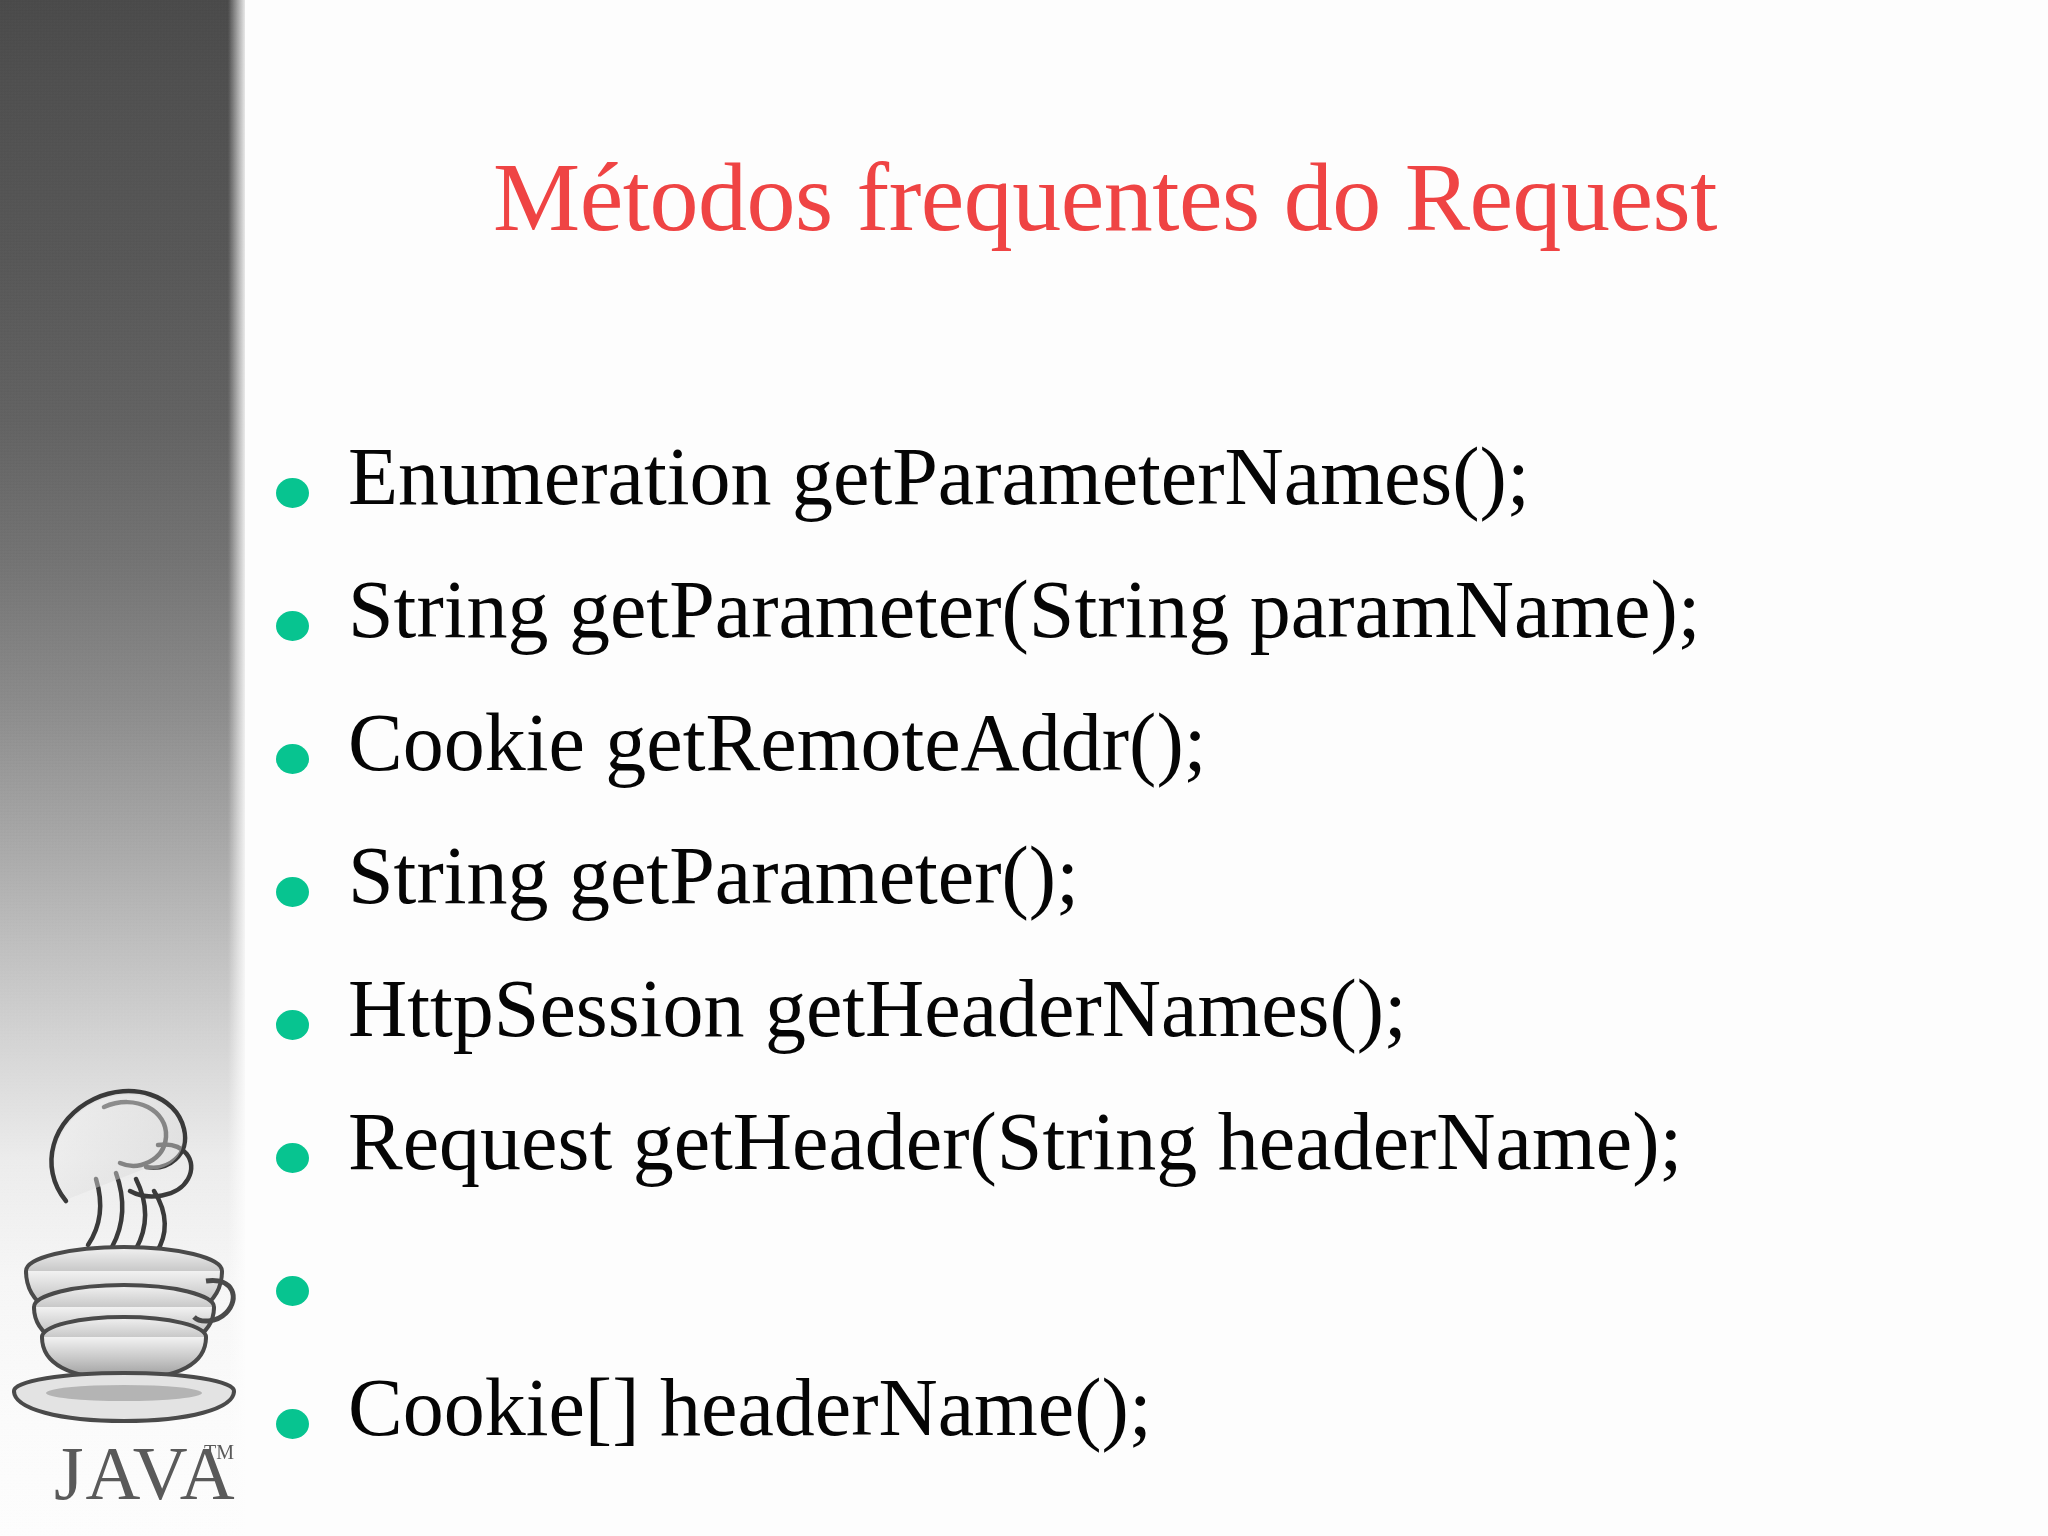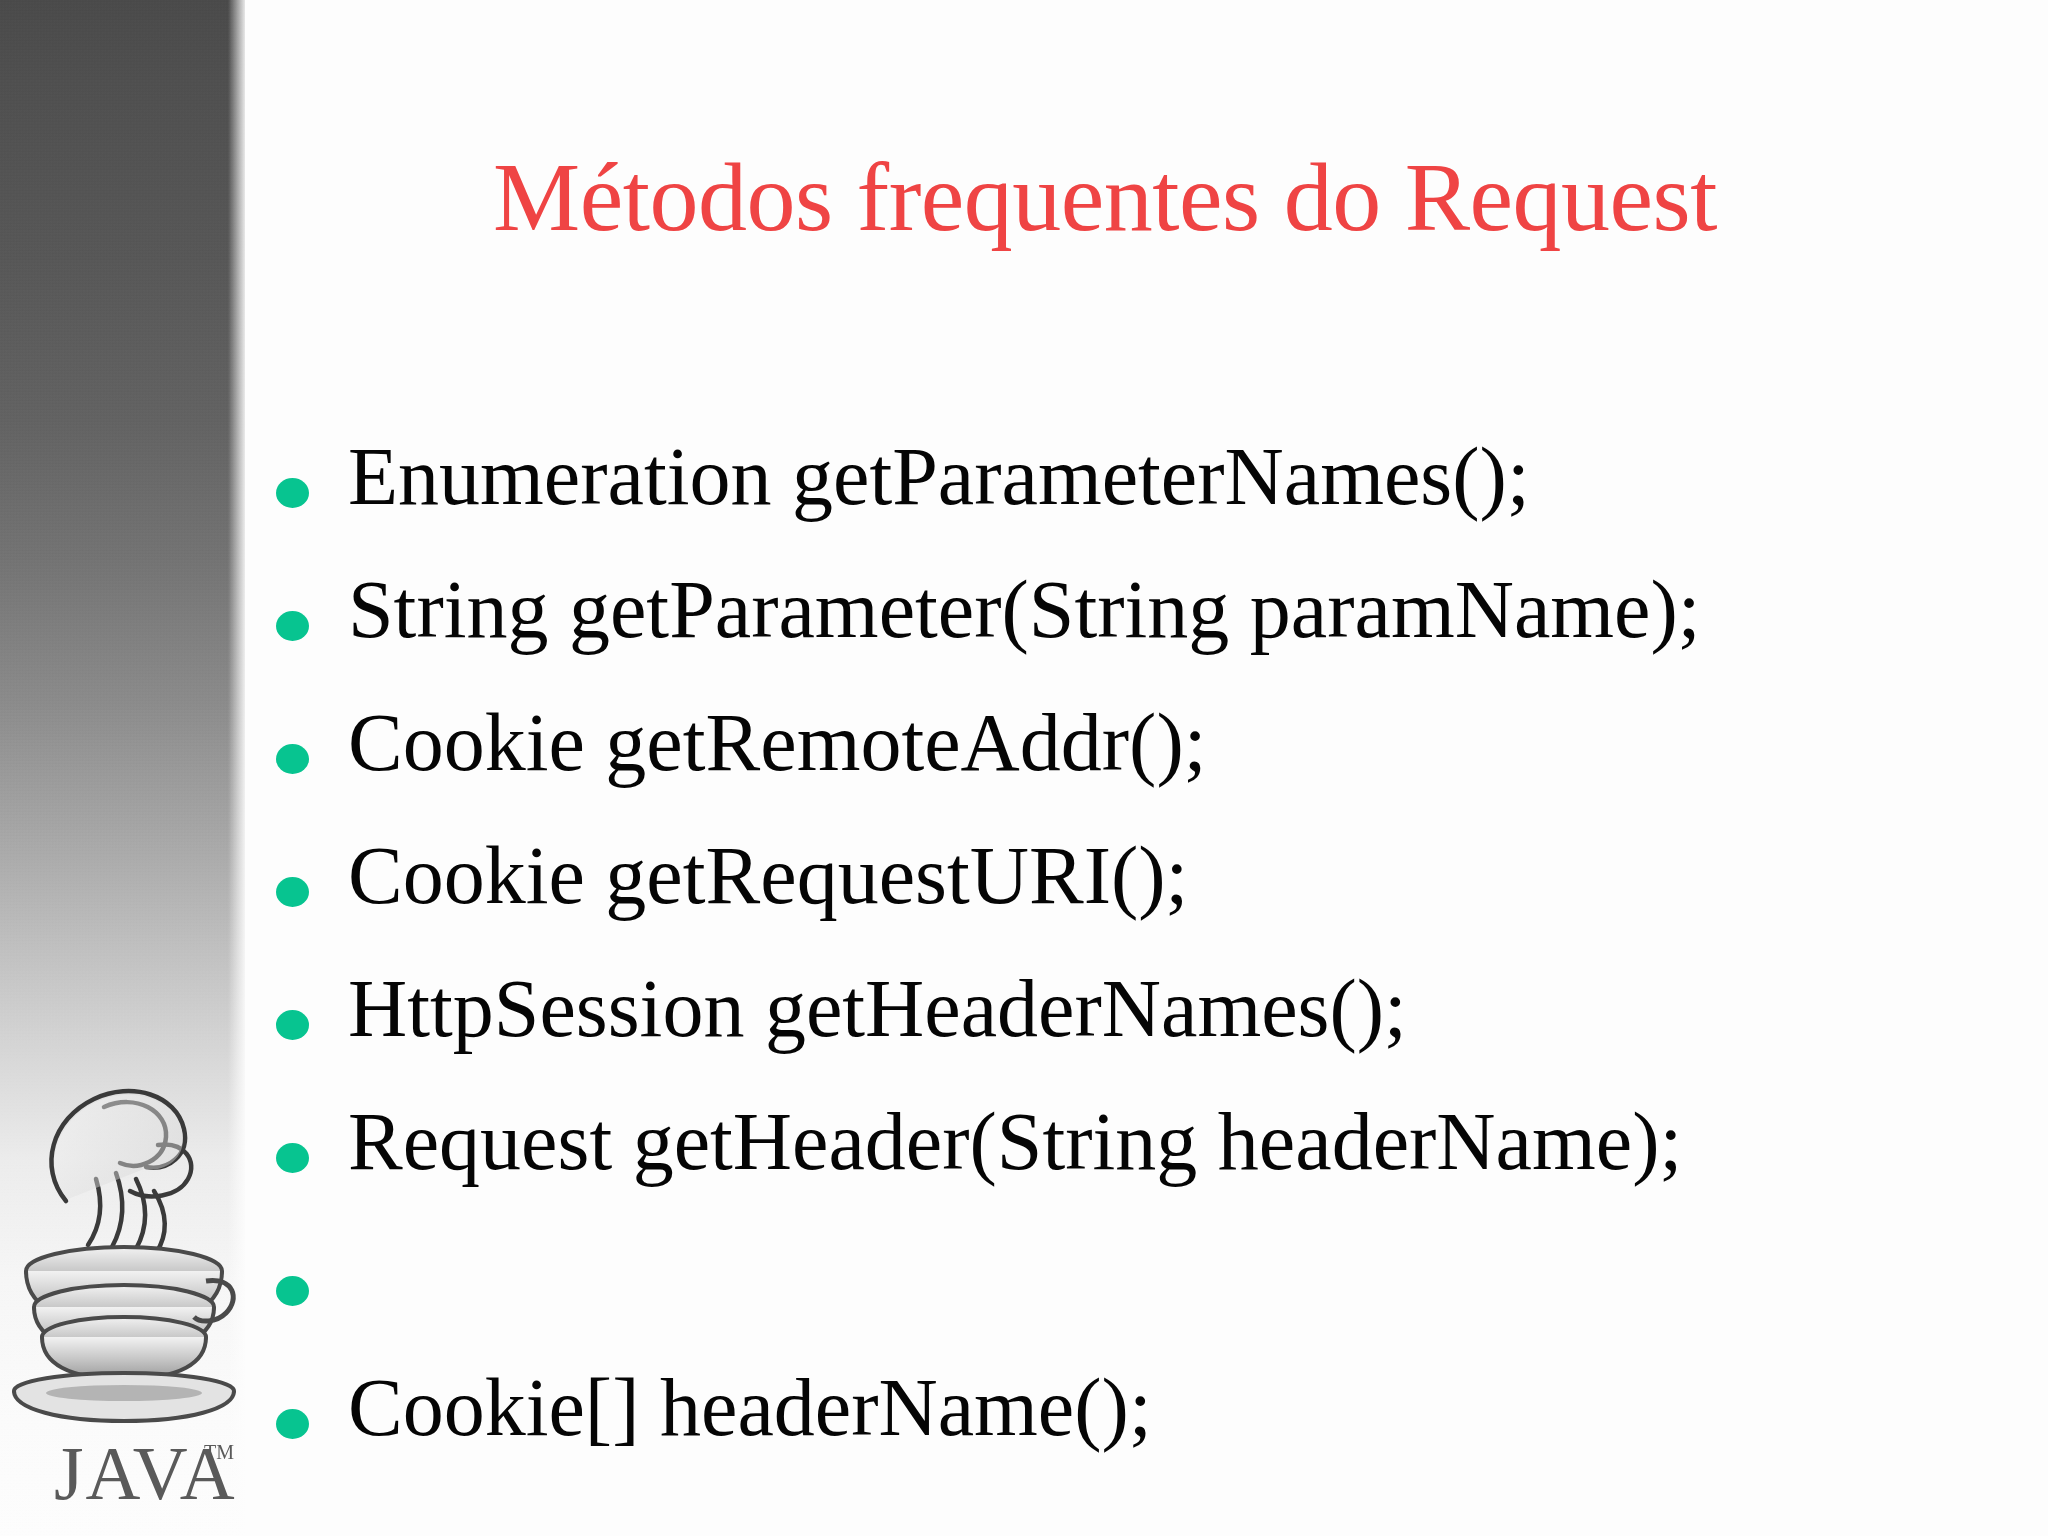--- a/index.html
+++ b/index.html
@@ -188,21 +188,21 @@
       <span class="bullet-text">String getParameter(String paramName);</span>
     </div>
 
     <div class="bullet-row">
       <span class="bullet-dot"></span>
       <span class="bullet-text">Cookie getRemoteAddr();</span>
     </div>
 
     <div class="bullet-row">
       <span class="bullet-dot"></span>
-      <span class="bullet-text">Cookie getRequestURI();</span>
+      <span class="bullet-text">String getParameter();</span>
     </div>
 
     <div class="bullet-row">
       <span class="bullet-dot"></span>
       <span class="bullet-text">HttpSession getHeaderNames();</span>
     </div>
 
     <div class="bullet-row">
       <span class="bullet-dot"></span>
       <span class="bullet-text">Request getHeader(String headerName);</span>

